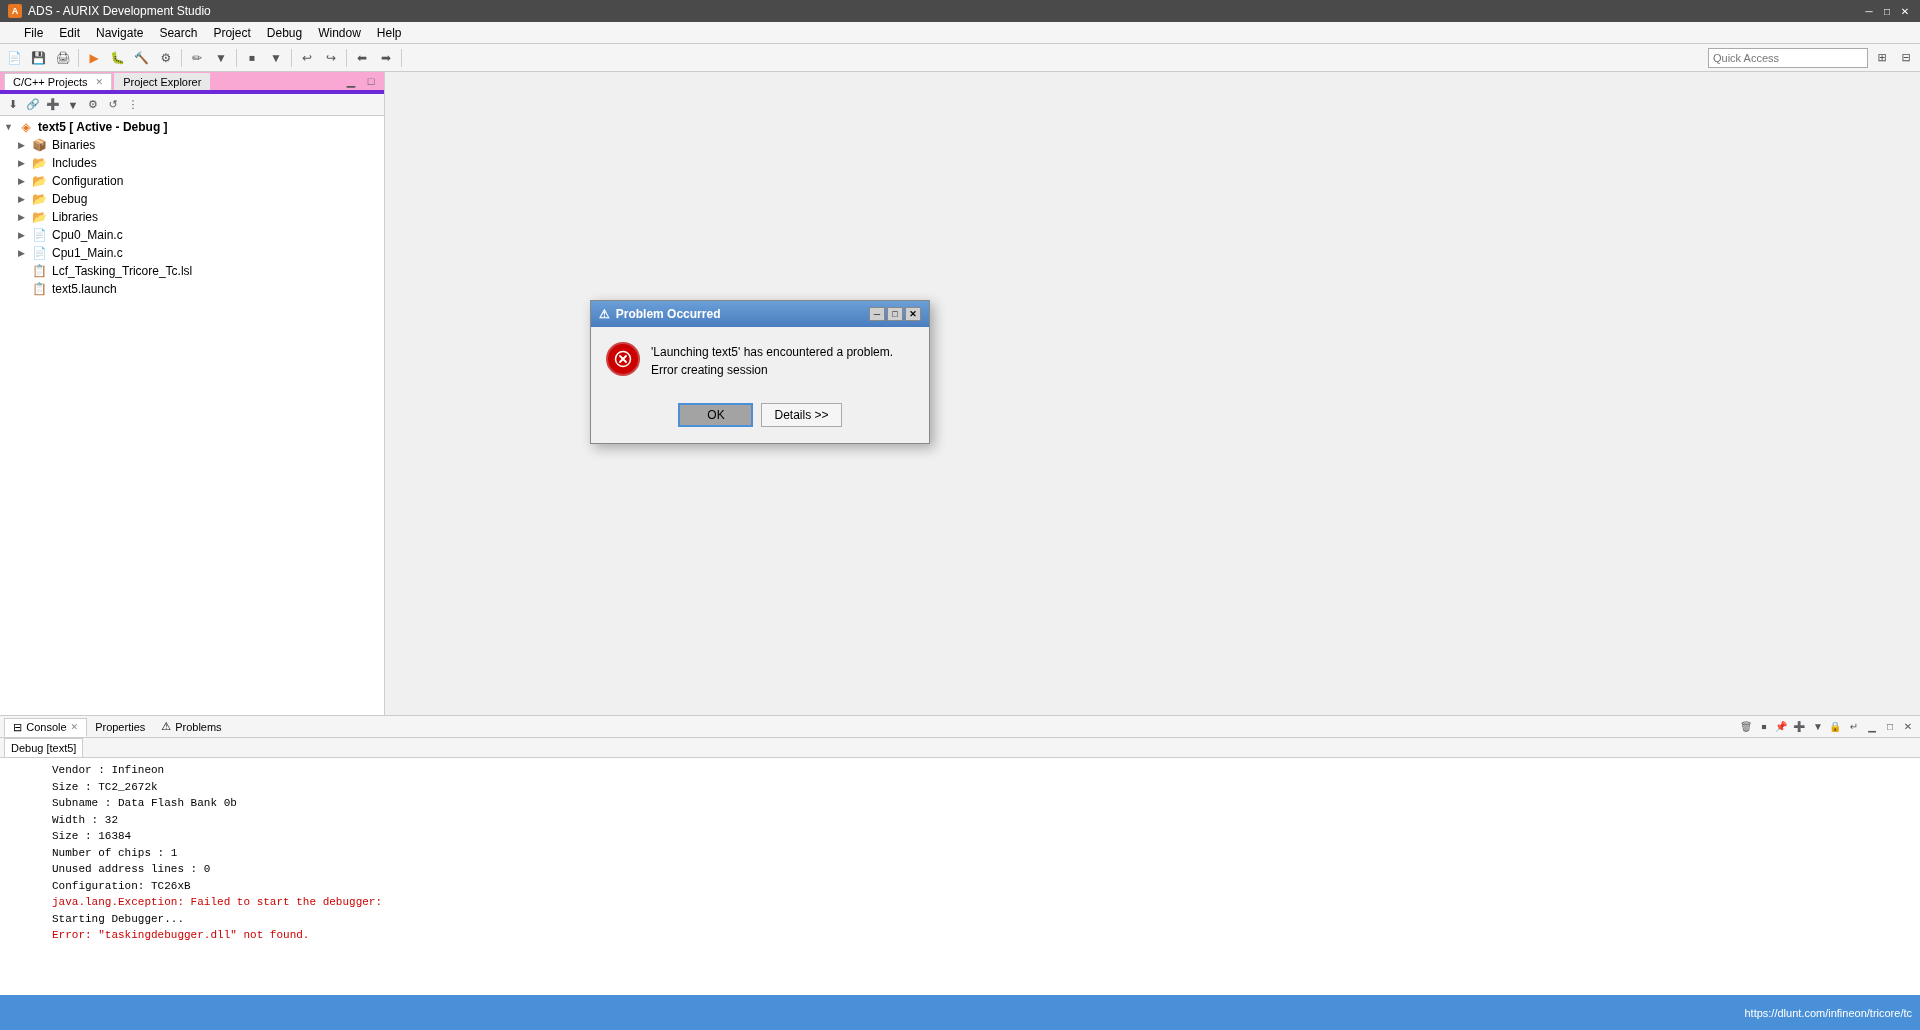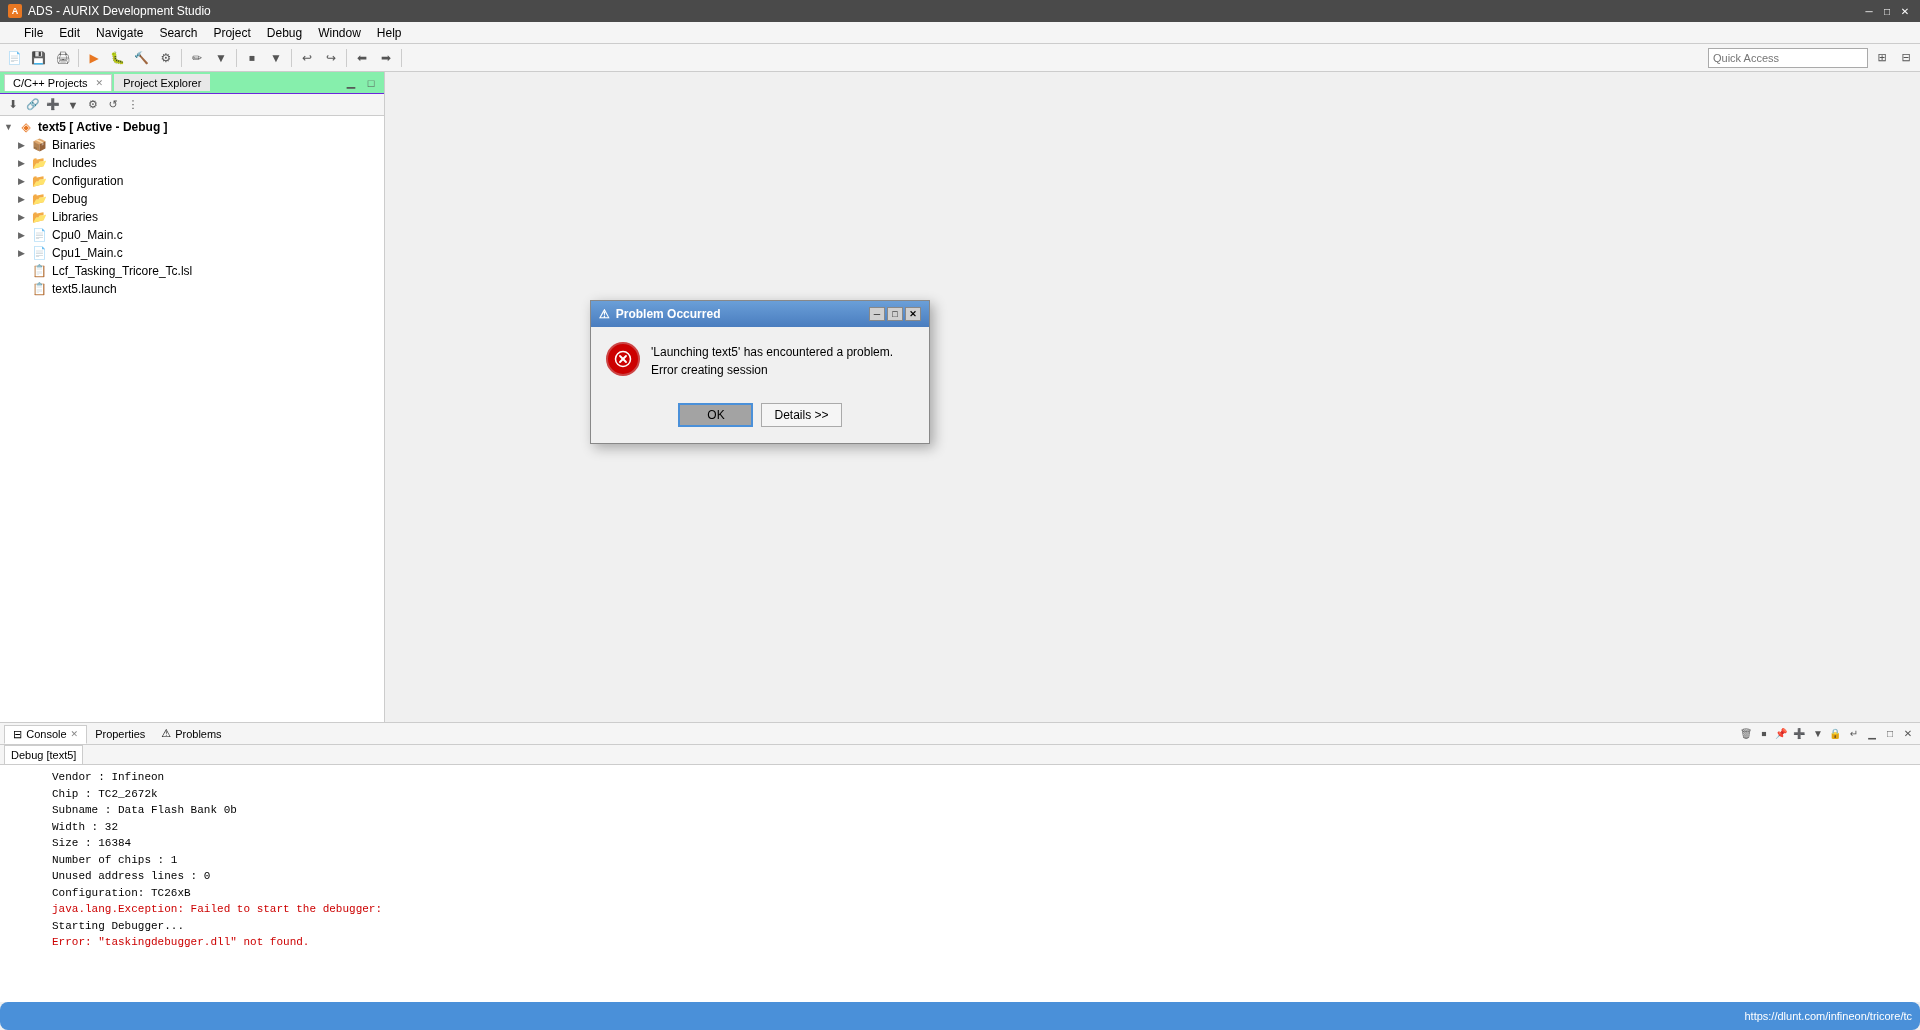--- a/index.html
+++ b/index.html
@@ -144,22 +144,22 @@
     
     #sidebar {
       width: 385px;
       background: #fff;
       border-right: 1px solid #ccc;
       display: flex;
       flex-direction: column;
       overflow: hidden;
     }
     #sidebar-tabs {
-      background: #86efac;
-      border-bottom: 1px solid #6d28d9;
+      background: #f9a8d4;
+      border-bottom: 4px solid #6d28d9;
       display: flex;
       align-items: center;
       height: 22px;
       padding: 0 4px;
       justify-content: space-between;
     }
     .sidebar-tab {
       padding: 2px 8px;
       font-size: 11px;
       cursor: pointer;
@@ -305,27 +305,26 @@
       padding: 4px 8px;
       font-family: 'Courier New', monospace;
       font-size: 11px;
       overflow-y: auto;
       line-height: 1.5;
       margin-left: 44px;
     }
     #status-bar {
       background: #4a90d9;
       color: #fff;
-      height: 28px;
+      height: 35px;
       display: flex;
       align-items: center;
       justify-content: flex-end;
       padding: 0 8px;
       font-size: 11px;
-      border-radius: 8px;
     }
 
     
     #modal-overlay {
       position: fixed;
       top: 0; left: 0; right: 0; bottom: 0;
       background: transparent;
       display: flex;
       align-items: center;
       justify-content: center;
@@ -606,21 +605,21 @@
         <div class="bottom-toolbar-btn">▁</div>
         <div class="bottom-toolbar-btn">□</div>
         <div class="bottom-toolbar-btn">✕</div>
       </div>
     </div>
     <div id="bottom-toolbar">
       <div id="console-label">Debug [text5]</div>
     </div>
     <div id="console-content">
       <div>                    Vendor : Infineon</div>
-      <div>                    Chip : TC2_2672k</div>
+      <div>                    Size : TC2_2672k</div>
       <div>                    Subname : Data Flash Bank 0b</div>
       <div>                    Width : 32</div>
       <div>                    Size : 16384</div>
       <div>                    Number of chips : 1</div>
       <div>                    Unused address lines : 0</div>
       <div>               Configuration: TC26xB</div>
       <div style="color:#cc0000;">java.lang.Exception: Failed to start the debugger:</div>
       <div>Starting Debugger...</div>
       <div style="color:#cc0000;">Error: "taskingdebugger.dll" not found.</div>
     </div>

